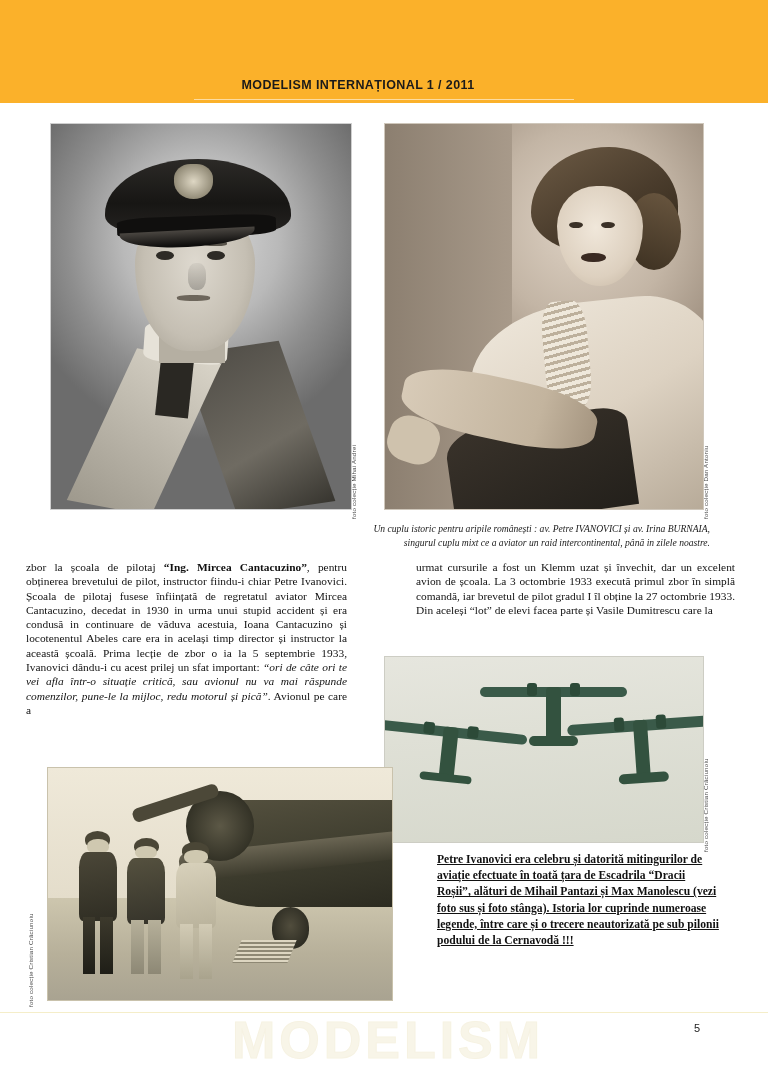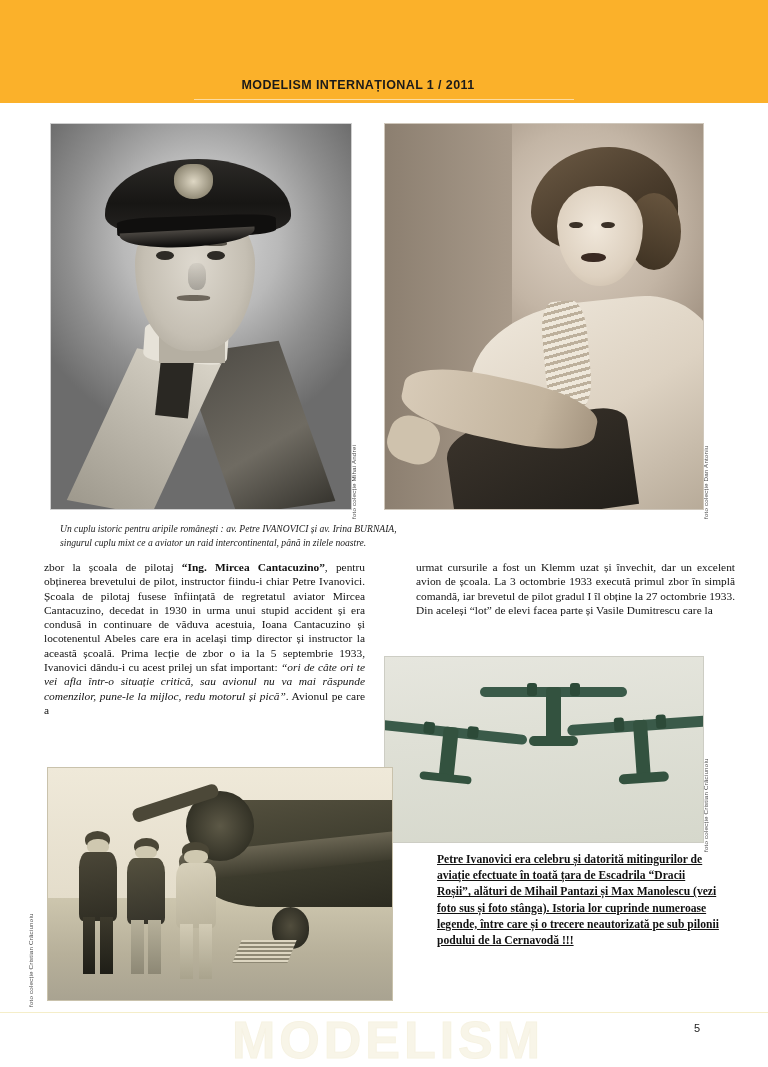--- a/index.html
+++ b/index.html
@@ -269,21 +269,21 @@
     background: repeating-linear-gradient(170deg, #efe8db 0 4px, #bdb09c 4px 7px);
     border-radius: 30%;
     transform: rotate(-5deg);
   }
 
   
   #photo-caption {
     position: absolute;
     left: 60px; top: 522px;
     width: 650px;
-    text-align: left;
+    text-align: right;
     font-family: "Liberation Serif", serif;
     font-style: italic;
     font-size: 9.6px;
     line-height: 13.5px;
     color: #1a1a1a;
   }
 
   
   .credit {
     position: absolute;
@@ -303,21 +303,21 @@
   
   .col {
     position: absolute;
     font-family: "Liberation Serif", serif;
     font-size: 11.4px;
     line-height: 14.3px;
     color: #111111;
     text-align: justify;
     text-justify: inter-word;
   }
-  #col-left  { left: 44px;  top: 560px; width: 321px; }
+  #col-left  { left: 26px;  top: 560px; width: 321px; }
   #col-right { left: 384px; top: 560px; width: 319px; margin-left: 32px; }
   .col b { font-weight: bold; }
   .col i { font-style: italic; }
 
   
   
   #photo-planes {
     left: 385px; top: 657px;
     width: 318px; height: 185px;
     background:

